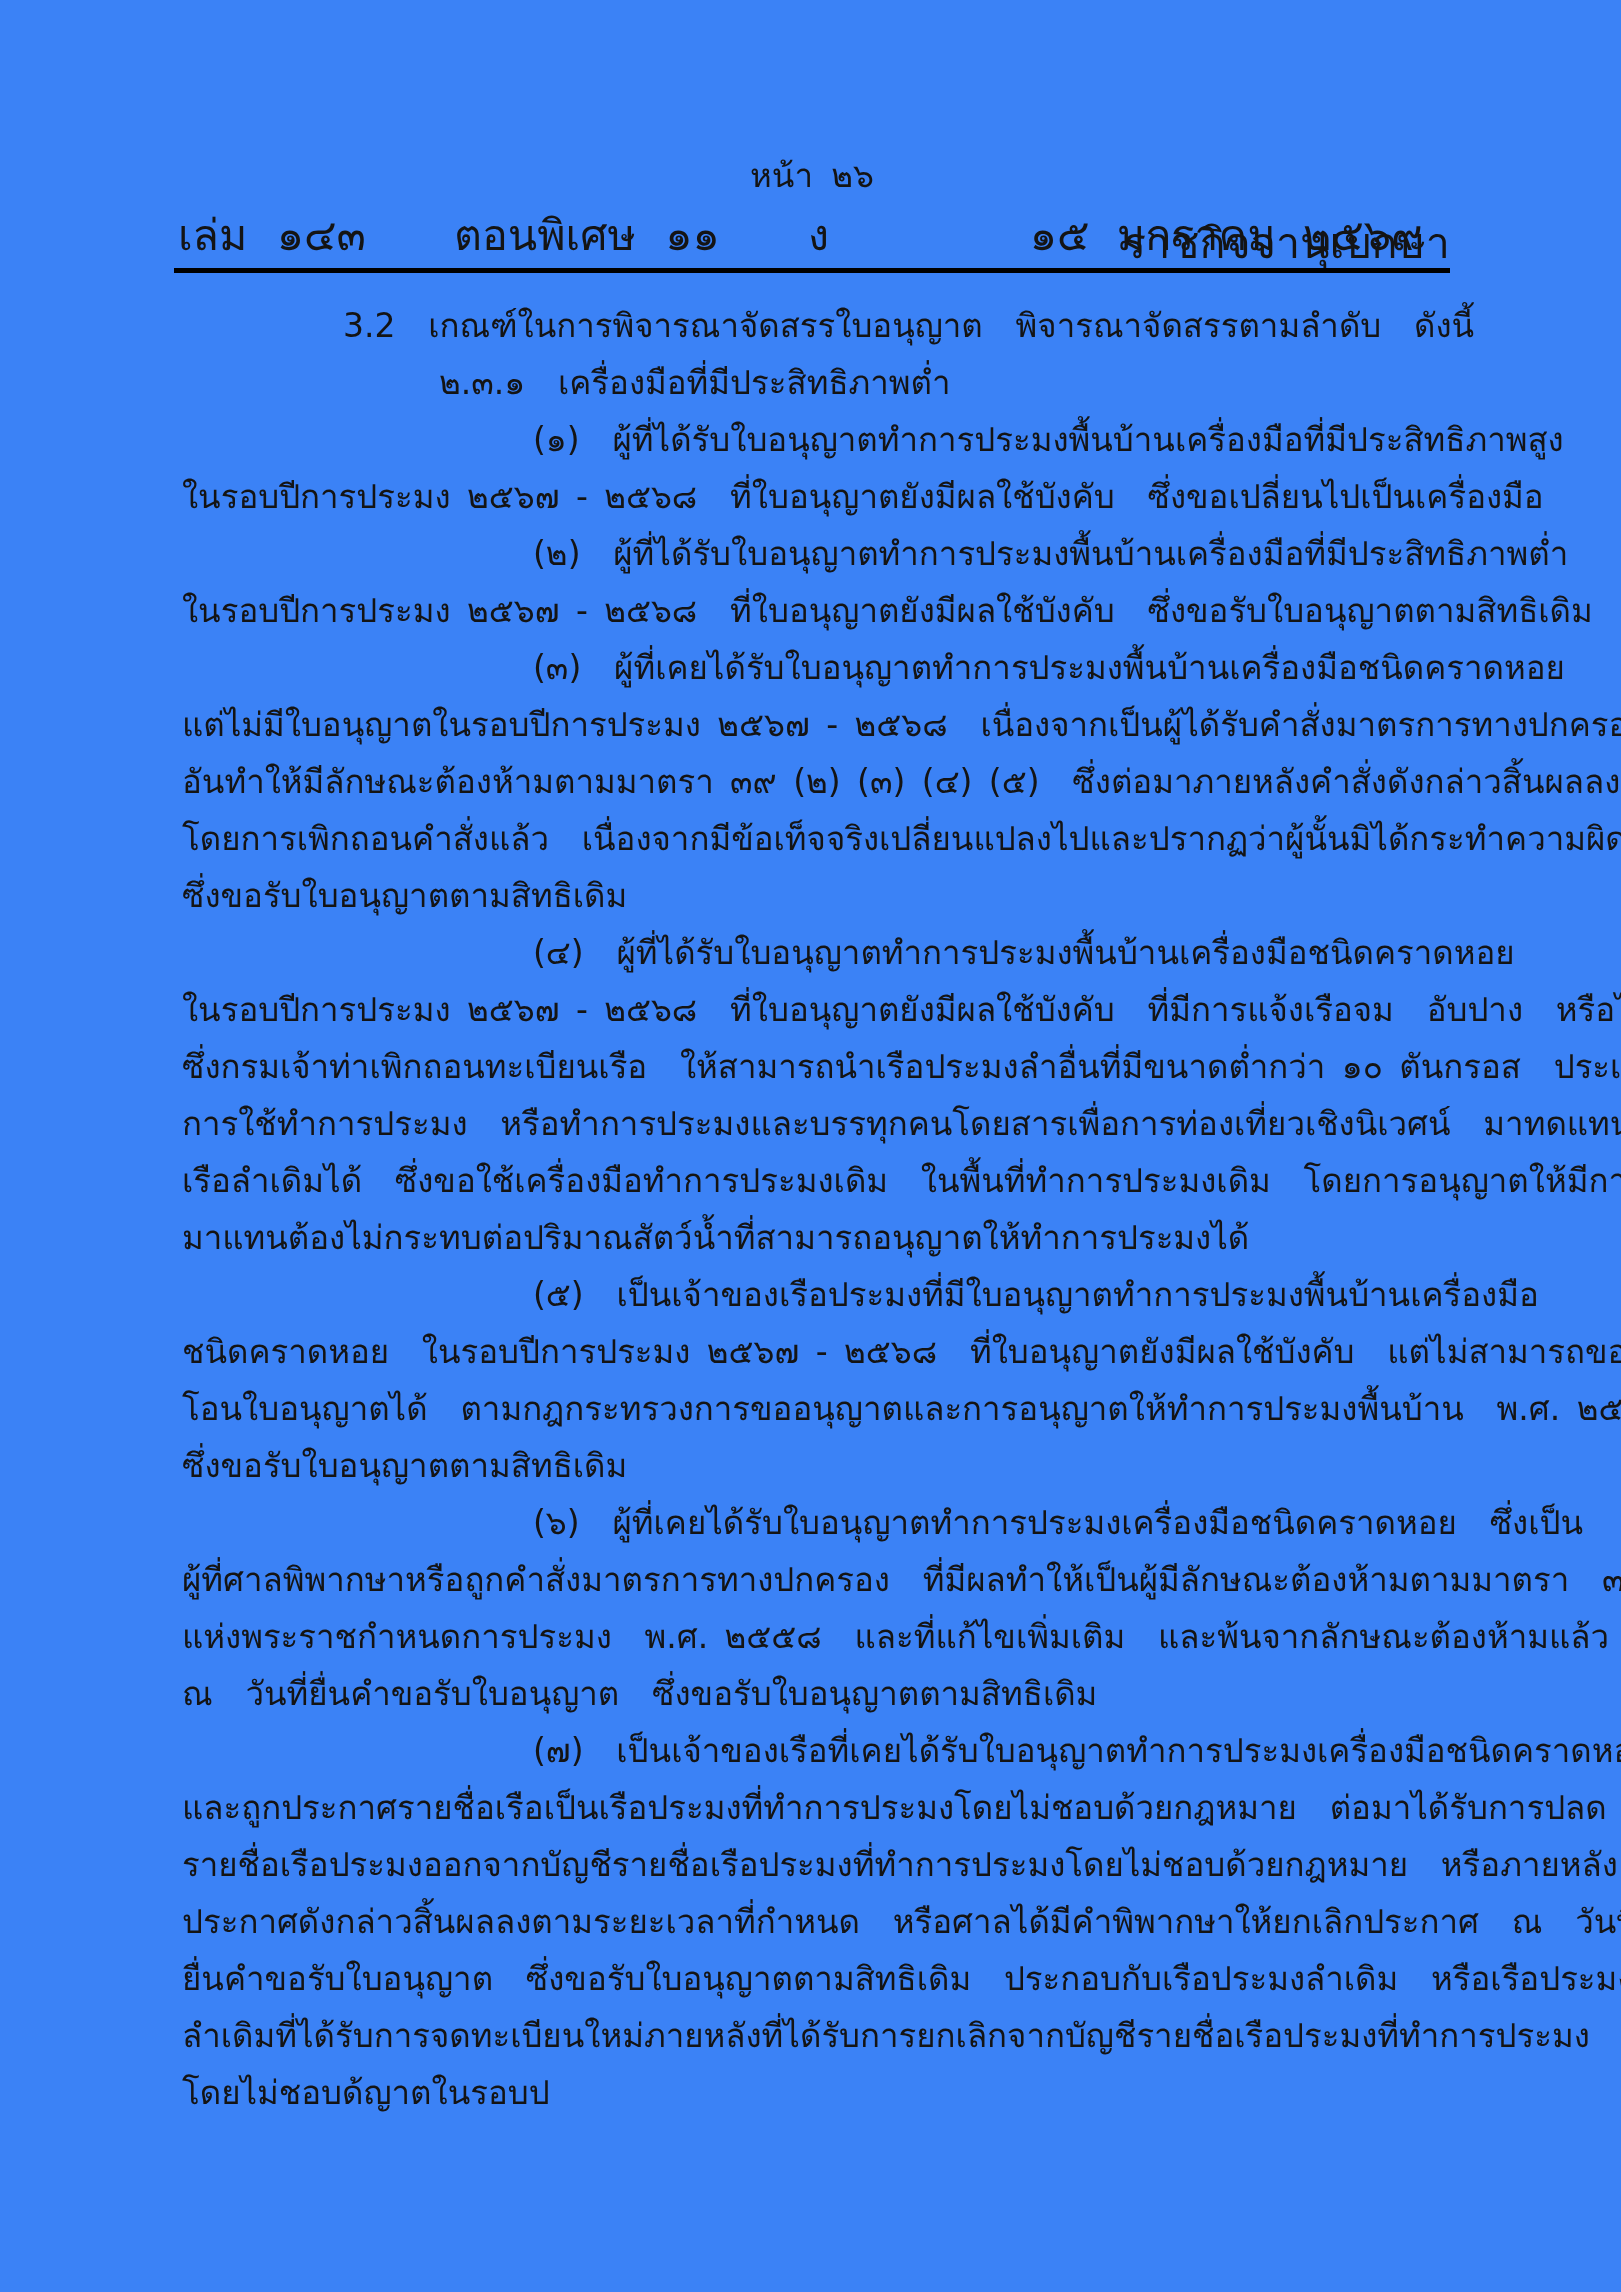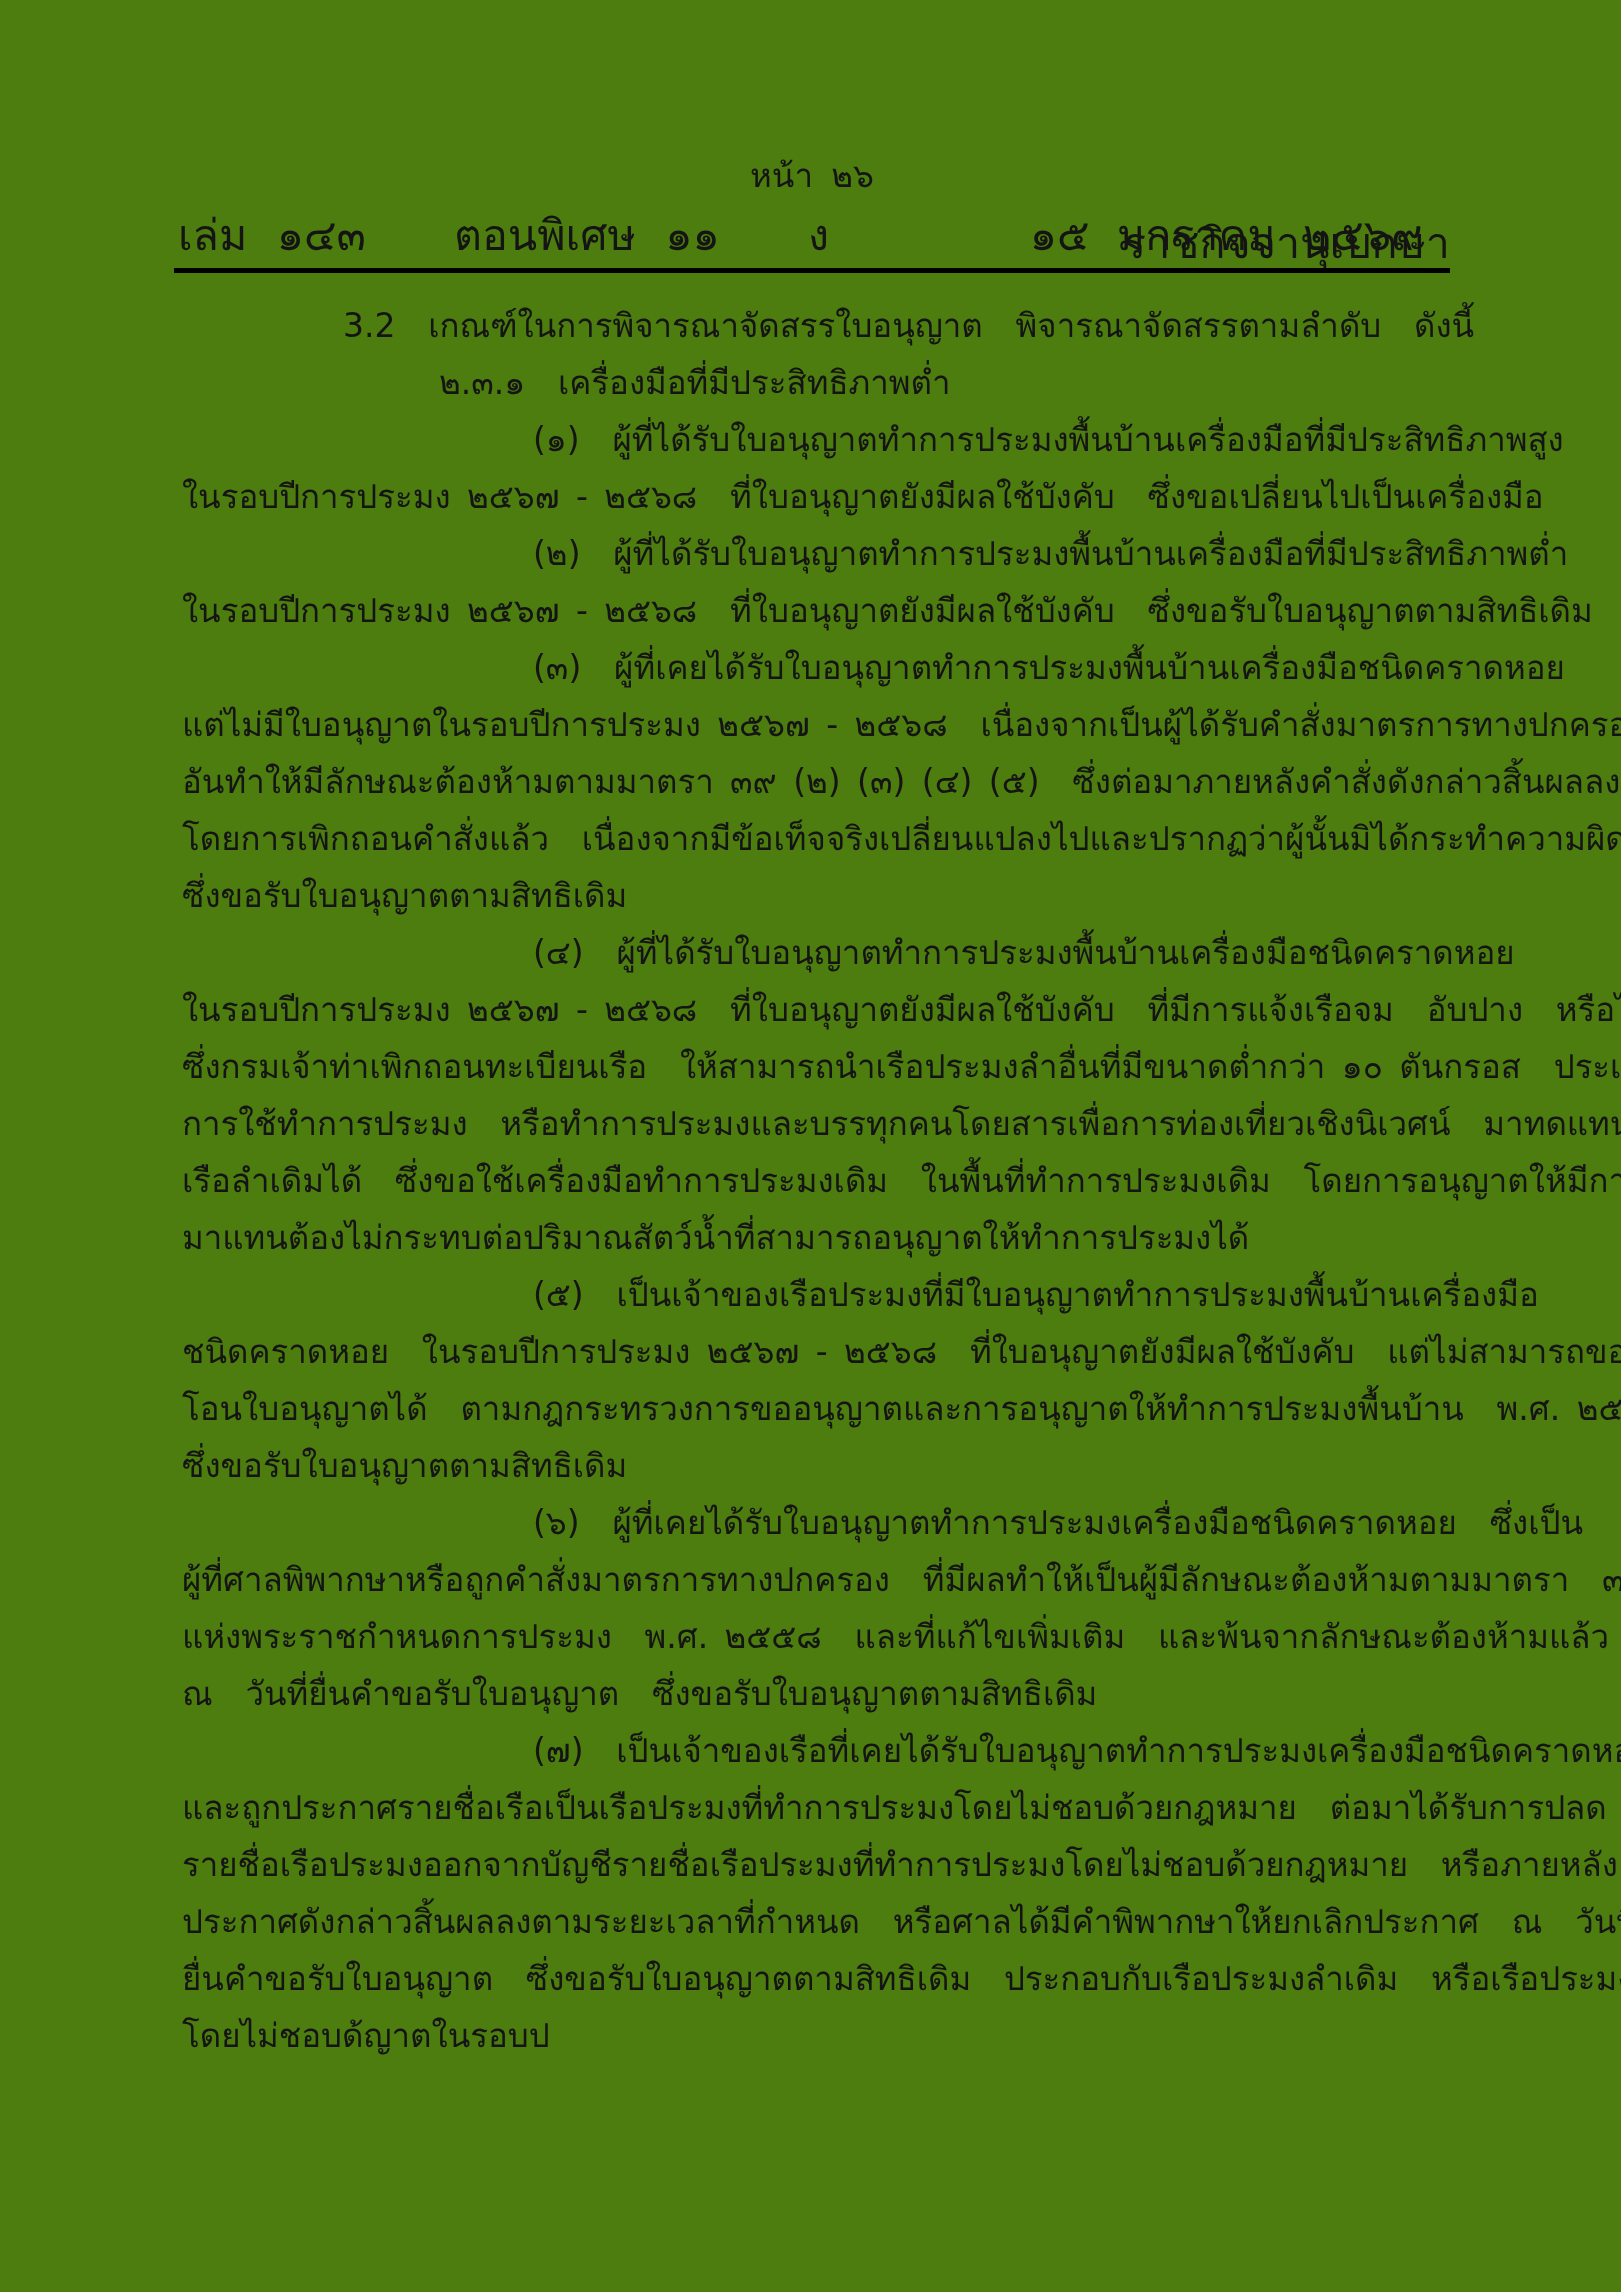--- a/index.html
+++ b/index.html
@@ -4,21 +4,21 @@
 <style>
   html, body {
     margin: 0;
     padding: 0;
     background: #e8e8e8;
   }
   .page {
     position: relative;
     width: 1621px;
     height: 2293px;
-    background: #4d7c0f;
+    background: #3b82f6;
     overflow: hidden;
     font-family: "DejaVu Sans", "Liberation Sans", sans-serif;
     color: #141414;
   }
   .page-number {
     position: absolute;
     left: 174px;
     top: 147px;
     width: 1276px;
     height: 57px;
@@ -123,17 +123,18 @@
       <div class="line ind-0">ซึ่งขอรับใบอนุญาตตามสิทธิเดิม</div>
       <div class="line ind-3">(๖)  ผู้ที่เคยได้รับใบอนุญาตทำการประมงเครื่องมือชนิดคราดหอย  ซึ่งเป็น</div>
       <div class="line ind-0">ผู้ที่ศาลพิพากษาหรือถูกคำสั่งมาตรการทางปกครอง  ที่มีผลทำให้เป็นผู้มีลักษณะต้องห้ามตามมาตรา  ๓๙</div>
       <div class="line ind-0">แห่งพระราชกำหนดการประมง  พ.ศ. ๒๕๕๘  และที่แก้ไขเพิ่มเติม  และพ้นจากลักษณะต้องห้ามแล้ว</div>
       <div class="line ind-0">ณ  วันที่ยื่นคำขอรับใบอนุญาต  ซึ่งขอรับใบอนุญาตตามสิทธิเดิม</div>
       <div class="line ind-3">(๗)  เป็นเจ้าของเรือที่เคยได้รับใบอนุญาตทำการประมงเครื่องมือชนิดคราดหอย</div>
       <div class="line ind-0">และถูกประกาศรายชื่อเรือเป็นเรือประมงที่ทำการประมงโดยไม่ชอบด้วยกฎหมาย  ต่อมาได้รับการปลด</div>
       <div class="line ind-0">รายชื่อเรือประมงออกจากบัญชีรายชื่อเรือประมงที่ทำการประมงโดยไม่ชอบด้วยกฎหมาย  หรือภายหลัง</div>
       <div class="line ind-0">ประกาศดังกล่าวสิ้นผลลงตามระยะเวลาที่กำหนด  หรือศาลได้มีคำพิพากษาให้ยกเลิกประกาศ  ณ  วันที่</div>
       <div class="line ind-0">ยื่นคำขอรับใบอนุญาต  ซึ่งขอรับใบอนุญาตตามสิทธิเดิม  ประกอบกับเรือประมงลำเดิม  หรือเรือประมง</div>
+      <div class="line ind-0">ลำเดิมที่ได้รับการจดทะเบียนใหม่ภายหลังที่ได้รับการยกเลิกจากบัญชีรายชื่อเรือประมงที่ทำการประมง</div>
       <div class="line ind-0">โดยไม่ชอบด้ญาตในรอบป</div>
     </div>
 
 </div>
 
 
 </body></html>

